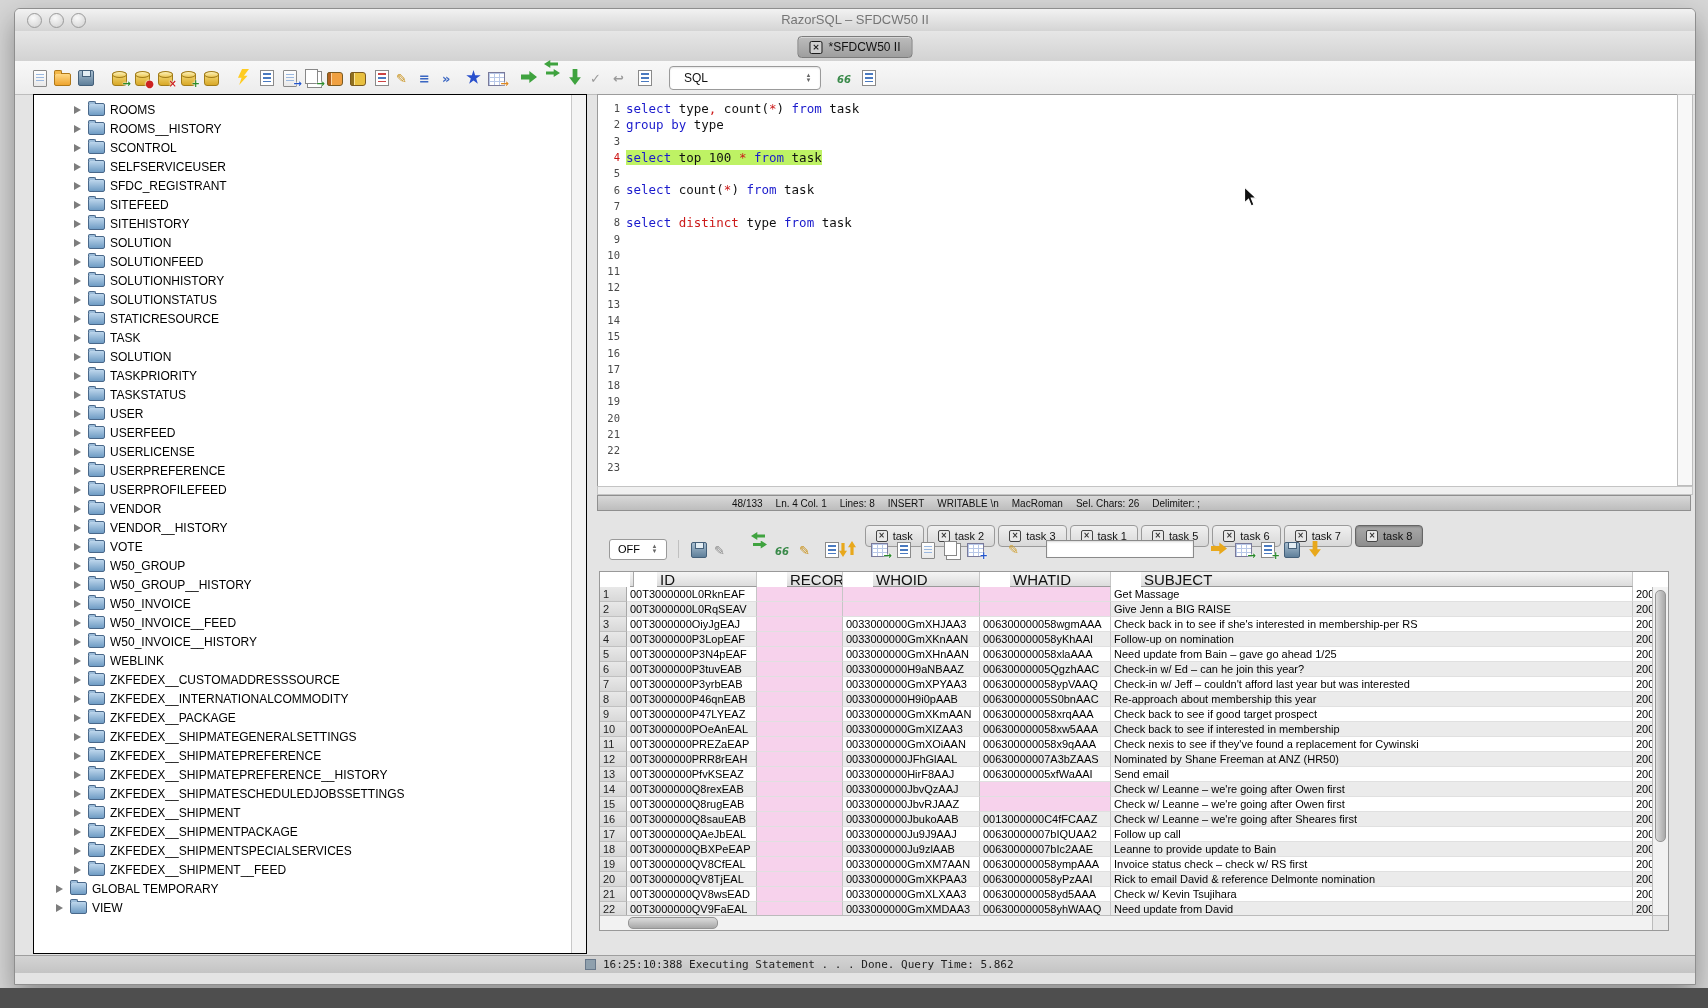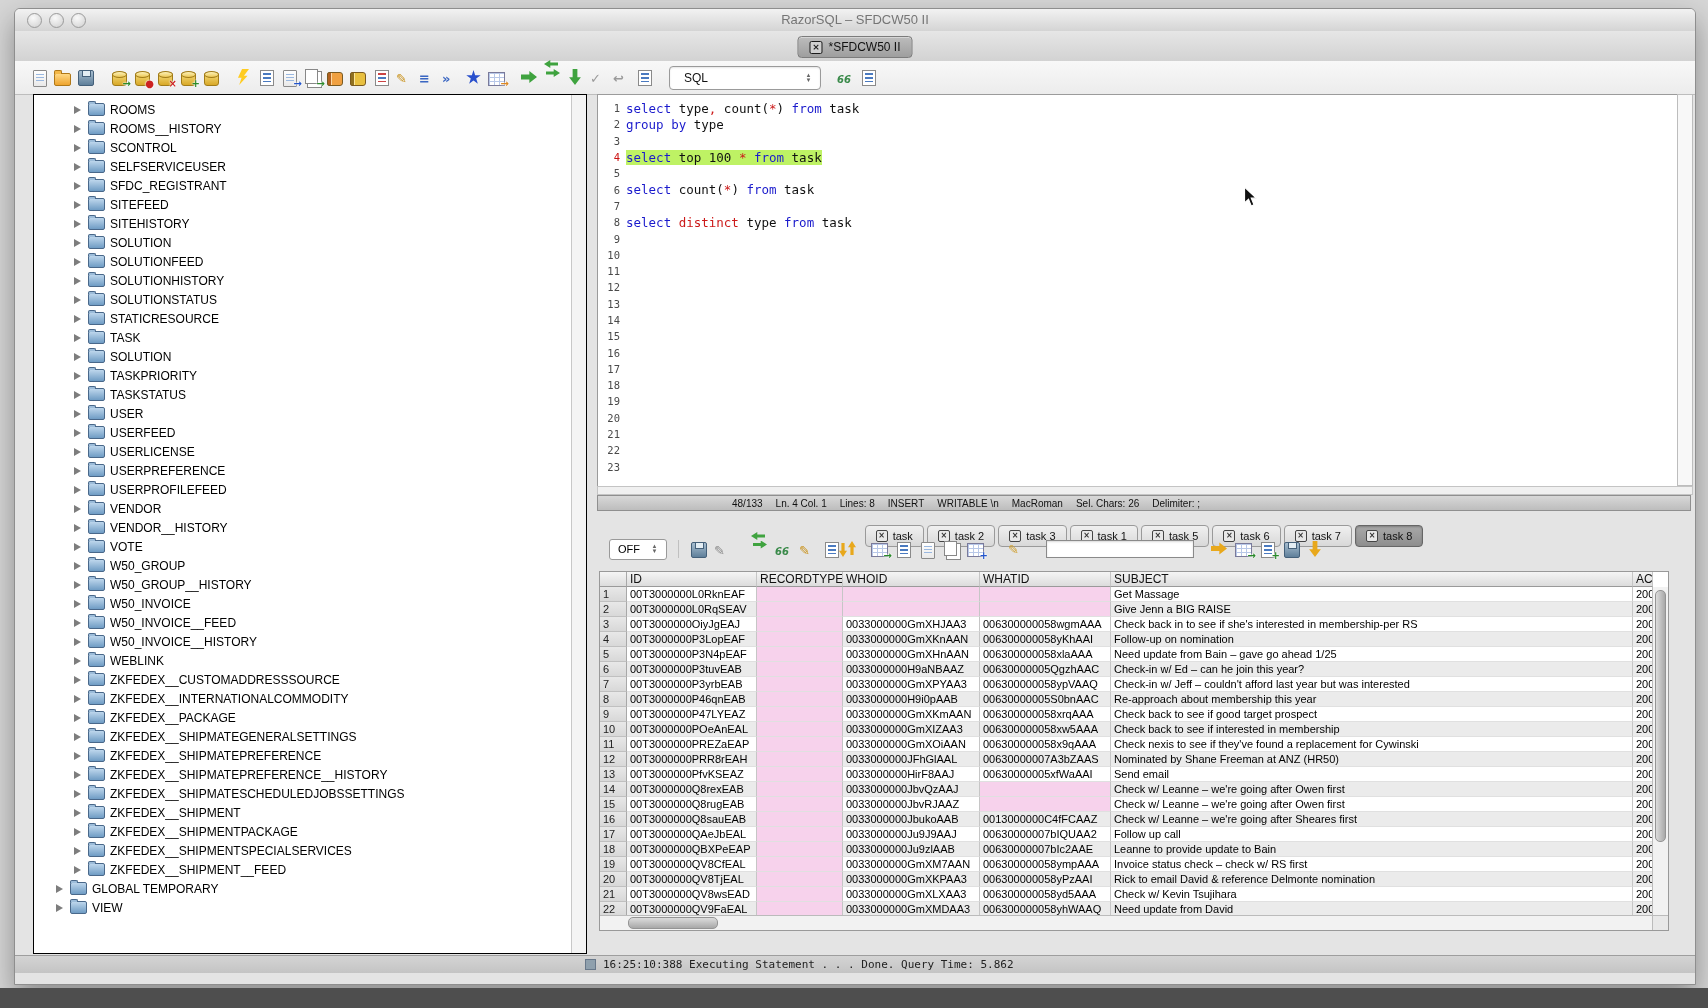--- a/index.html
+++ b/index.html
@@ -141,21 +141,21 @@
   .vsep{width:1px;height:18px;background:#c0c0c0;margin:0 4px;flex:none;}
   .searchbox{width:140px;height:16px;border:1px solid #8a8a8a;background:#fff;margin-left:14px;
           box-shadow:inset 0 1px 2px rgba(0,0,0,.15);font-size:11px;padding:0 3px;flex:none;}
 
   
   .rtable{position:absolute;left:584px;top:562px;width:1070px;height:360px;background:#fff;
           border:1px solid #999;box-sizing:border-box;}
   .tgrid{position:absolute;left:0;top:0;right:15px;bottom:14px;overflow:hidden;}
   .trow{display:grid;grid-template-columns:27px 130px 86px 137px 131px 522px 1fr;height:15px;}
   .trow.hdr .cell{background:linear-gradient(#f5f5f5,#dcdcdc);border-bottom:1px solid #9a9a9a;
-          font-size:12px;color:#111;}
+          font-size:15px;color:#111;margin-left:30px;}
   .cell{border-right:1px solid #c6c6c6;font-size:11px;color:#000;white-space:nowrap;overflow:hidden;
           padding:0 0 0 3px;line-height:15px;box-sizing:border-box;}
   .c-num{background:linear-gradient(#e8e8e8,#d8d8d8);border-right:1px solid #a8a8a8;border-bottom:1px solid #c0c0c0;
           color:#222;}
   .trow.even .cell:not(.c-num):not(.null){background:#ebebeb;}
   .trow .null{background:#f7d2ec !important;}
   .trow:not(.hdr) .cell:not(.c-num){border-bottom:1px solid #e0e0e0;}
   .tvscroll{position:absolute;right:0;top:15px;bottom:14px;width:15px;background:#f2f2f2;border-left:1px solid #bbb;}
   .tvthumb{position:absolute;left:2px;right:2px;top:3px;height:76%;border-radius:5px;
           background:linear-gradient(90deg,#dcdcdc,#a8a8a8);border:1px solid #949494;}

